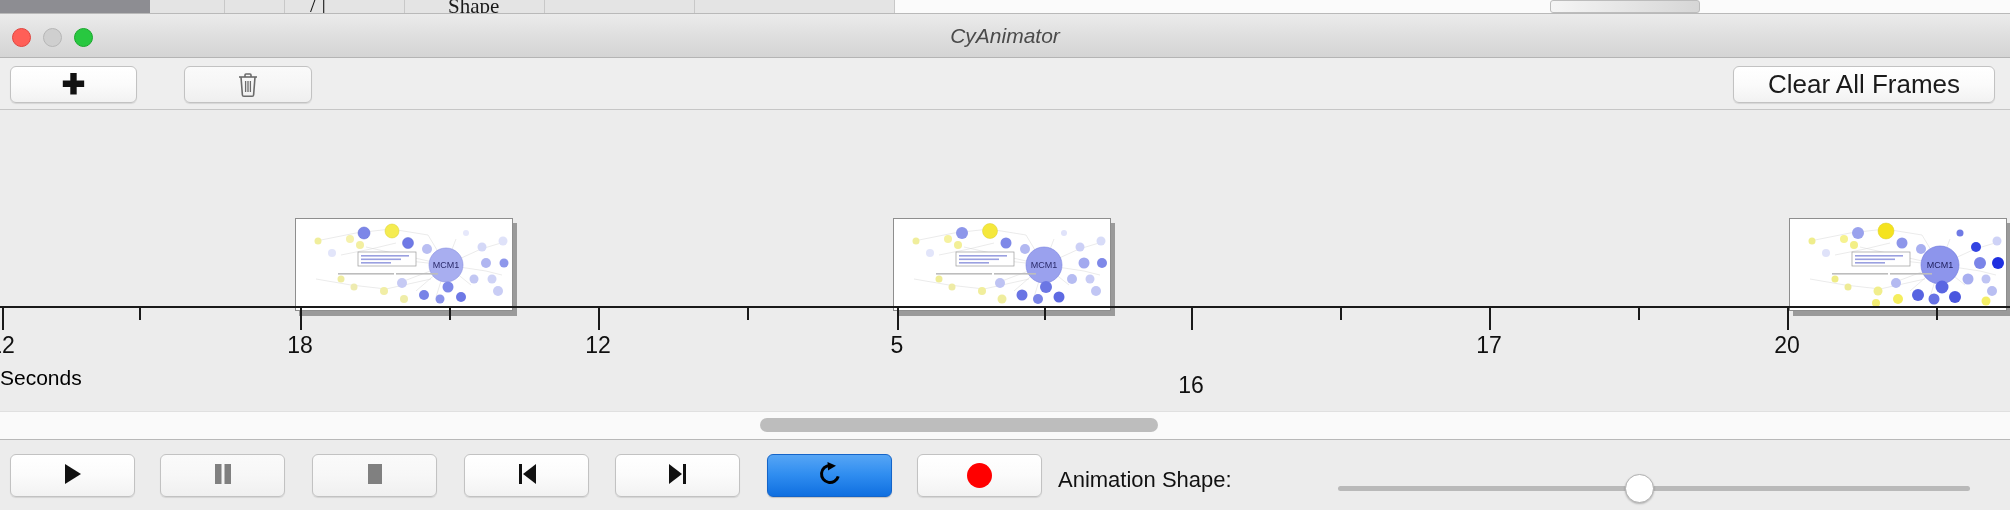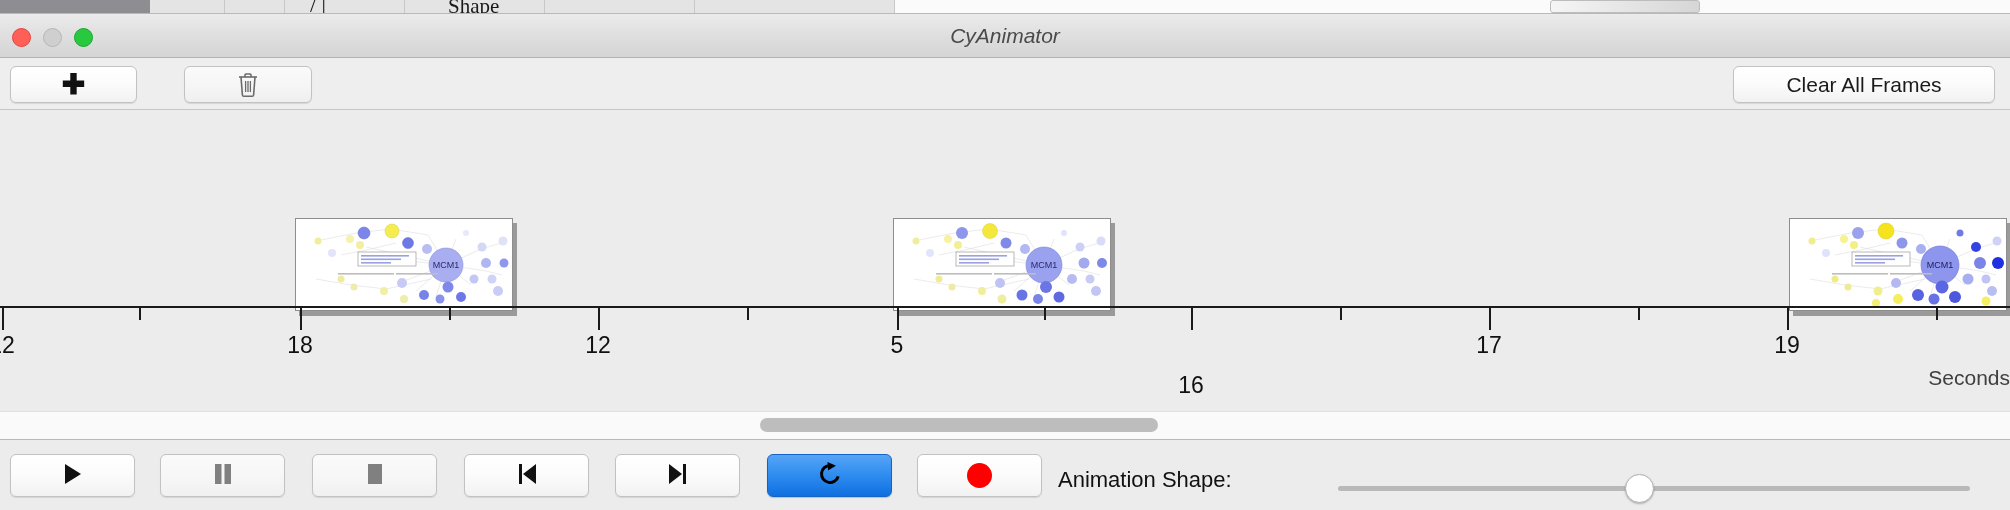--- a/index.html
+++ b/index.html
@@ -41,21 +41,21 @@
     background:#eeeeee; border-bottom:1px solid #c6c6c6; }
   .btn {
     position:absolute; border:1px solid #c2c2c2; border-radius:6px;
     background:linear-gradient(180deg,#ffffff 0%, #fbfbfb 50%, #f2f2f2 100%);
     box-shadow:0 1px 1px rgba(0,0,0,0.10);
     display:flex; align-items:center; justify-content:center; cursor:default;
   }
   .btn.dim { background:linear-gradient(180deg,#fafafa 0%, #f6f6f6 50%, #efefef 100%); }
   #add-frame-btn { left:10px; top:8px; width:127px; height:37px; }
   #delete-frame-btn { left:184px; top:8px; width:128px; height:37px; }
-  #clear-all-btn { left:1733px; top:8px; width:262px; height:37px; font-size:21px; color:#1b1b1b;}
+  #clear-all-btn { left:1733px; top:8px; width:262px; height:37px; font-size:26px; color:#1b1b1b;}
   .plus-icon { font-size:28px; font-weight:bold; color:#111; line-height:1; }
   .trash-icon svg { display:block; }
 
   
   #timeline-panel { position:absolute; left:0; top:110px; width:2010px; height:300px;
     background:#ececec; overflow:hidden; }
 
   
   .frame-thumb { position:absolute; top:108px; width:222px; height:98px; }
   .frame-thumb .shadow { position:absolute; left:4px; top:5px; width:218px; height:93px;
@@ -64,22 +64,22 @@
     background:#ffffff; border:1px solid #8e8e8e; overflow:hidden; }
   .frame-thumb svg { display:block; }
 
   
   #axis-line { position:absolute; left:0; top:196px; width:2010px; height:2px; background:#1a1a1a; }
   .tick { position:absolute; top:198px; width:2px; background:#1a1a1a; }
   .tick.major { height:22px; }
   .tick.minor { height:12px; }
   .tick-label { position:absolute; top:222px; font-size:23px; color:#101010;
     transform:translateX(-50%); white-space:nowrap; }
-  #axis-title { position:absolute; left:0; top:256px; width:2010px; text-align:right;
-    font-size:21px; color:#404040; }
+  #axis-title { position:absolute; left:0; top:256px; width:2010px; text-align:left;
+    font-size:21px; color:#000000; }
 
   
   #hscroll-track { position:absolute; left:0; top:411px; width:2010px; height:28px;
     background:#fafafa; border-top:1px solid #e0e0e0; }
   #hscroll-thumb { position:absolute; left:760px; top:6px; width:398px; height:14px;
     border-radius:7px; background:#bdbdbd; }
 
   
   #controlbar { position:absolute; left:0; top:439px; width:2010px; height:71px;
     background:#ececec; border-top:1px solid #b8b8b8; }
@@ -336,21 +336,21 @@
       <div class="tick minor" style="left: 1638px;"></div>
       <div class="tick minor" style="left: 1936px;"></div>
     </div>
   <div id="axis-labels">
       <div class="tick-label" style="left: 2px;">12</div>
       <div class="tick-label" style="left: 300px;">18</div>
       <div class="tick-label" style="left: 598px;">12</div>
       <div class="tick-label" style="left: 897px;">5</div>
       <div class="tick-label" style="left: 1191px; margin-top: 40px;">16</div>
       <div class="tick-label" style="left: 1489px;">17</div>
-      <div class="tick-label" style="left: 1787px;">19</div>
+      <div class="tick-label" style="left: 1787px;">20</div>
     </div>
   <div id="axis-title">Seconds</div>
 </div>
 
 <div id="hscroll-track">
   <div id="hscroll-thumb"></div>
 </div>
 
 <div id="controlbar">
 

